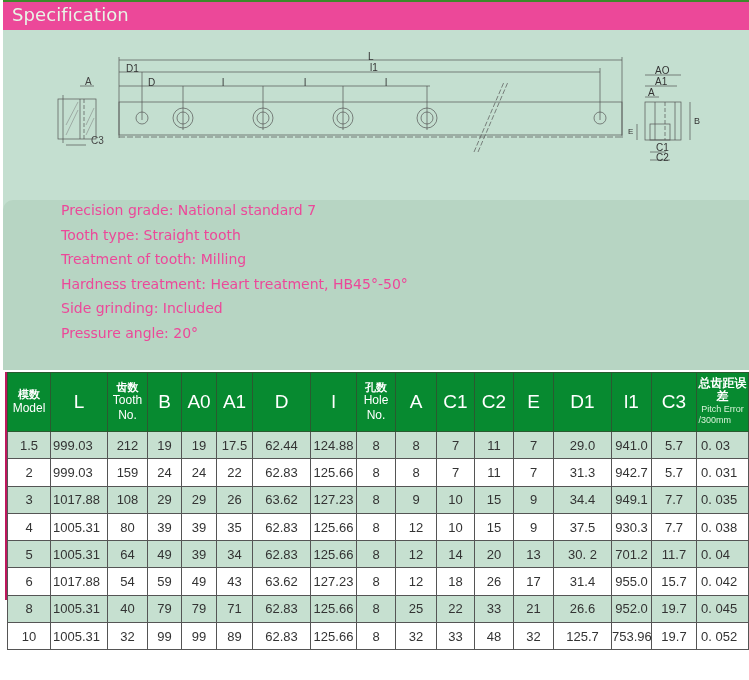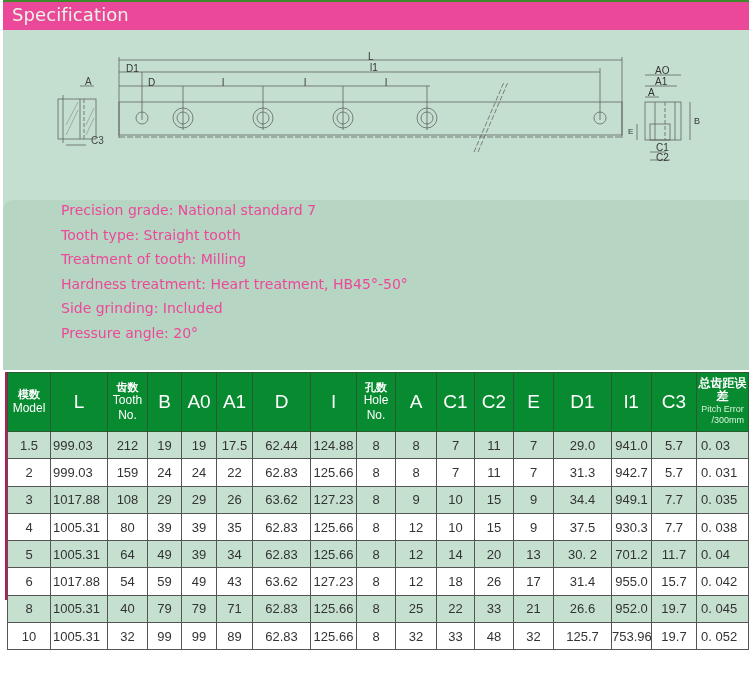--- a/index.html
+++ b/index.html
@@ -42,21 +42,21 @@
   }
   table { border-collapse: collapse; width: 741px; table-layout: fixed; }
   th {
     background: #078a30; color: #ffffff; font-weight: normal;
     border: 1px solid #2a5a30; height: 59px; text-align: center; vertical-align: middle;
     font-size: 19px; line-height: 1.1;
   }
   th .cn { font-size: 11px; font-weight: bold; display: block; }
   th .en { font-size: 12px; display: block; line-height: 1.25; }
   th .en-sm { font-size: 9px; display: block; color: #d9f3d9; line-height: 1.3; }
-  th .en-sm.r { text-align: right; padding-right: 4px; }
+  th .en-sm.r { text-align: right; padding-right: 17px; }
   th .cn-sm { font-size: 12px; font-weight: bold; display: block; }
   td {
     border: 1px solid #555; text-align: center; font-size: 13px; color: #333;
     height: 27.3px; padding: 0;
   }
   tr.shade td { background: #c6e0d0; }
   tr.plain td { background: #ffffff; }
   td.l { text-align: left; padding-left: 2px; margin-left: 40px; }
   td.pe { text-align: left; padding-left: 4px; }
 </style>

